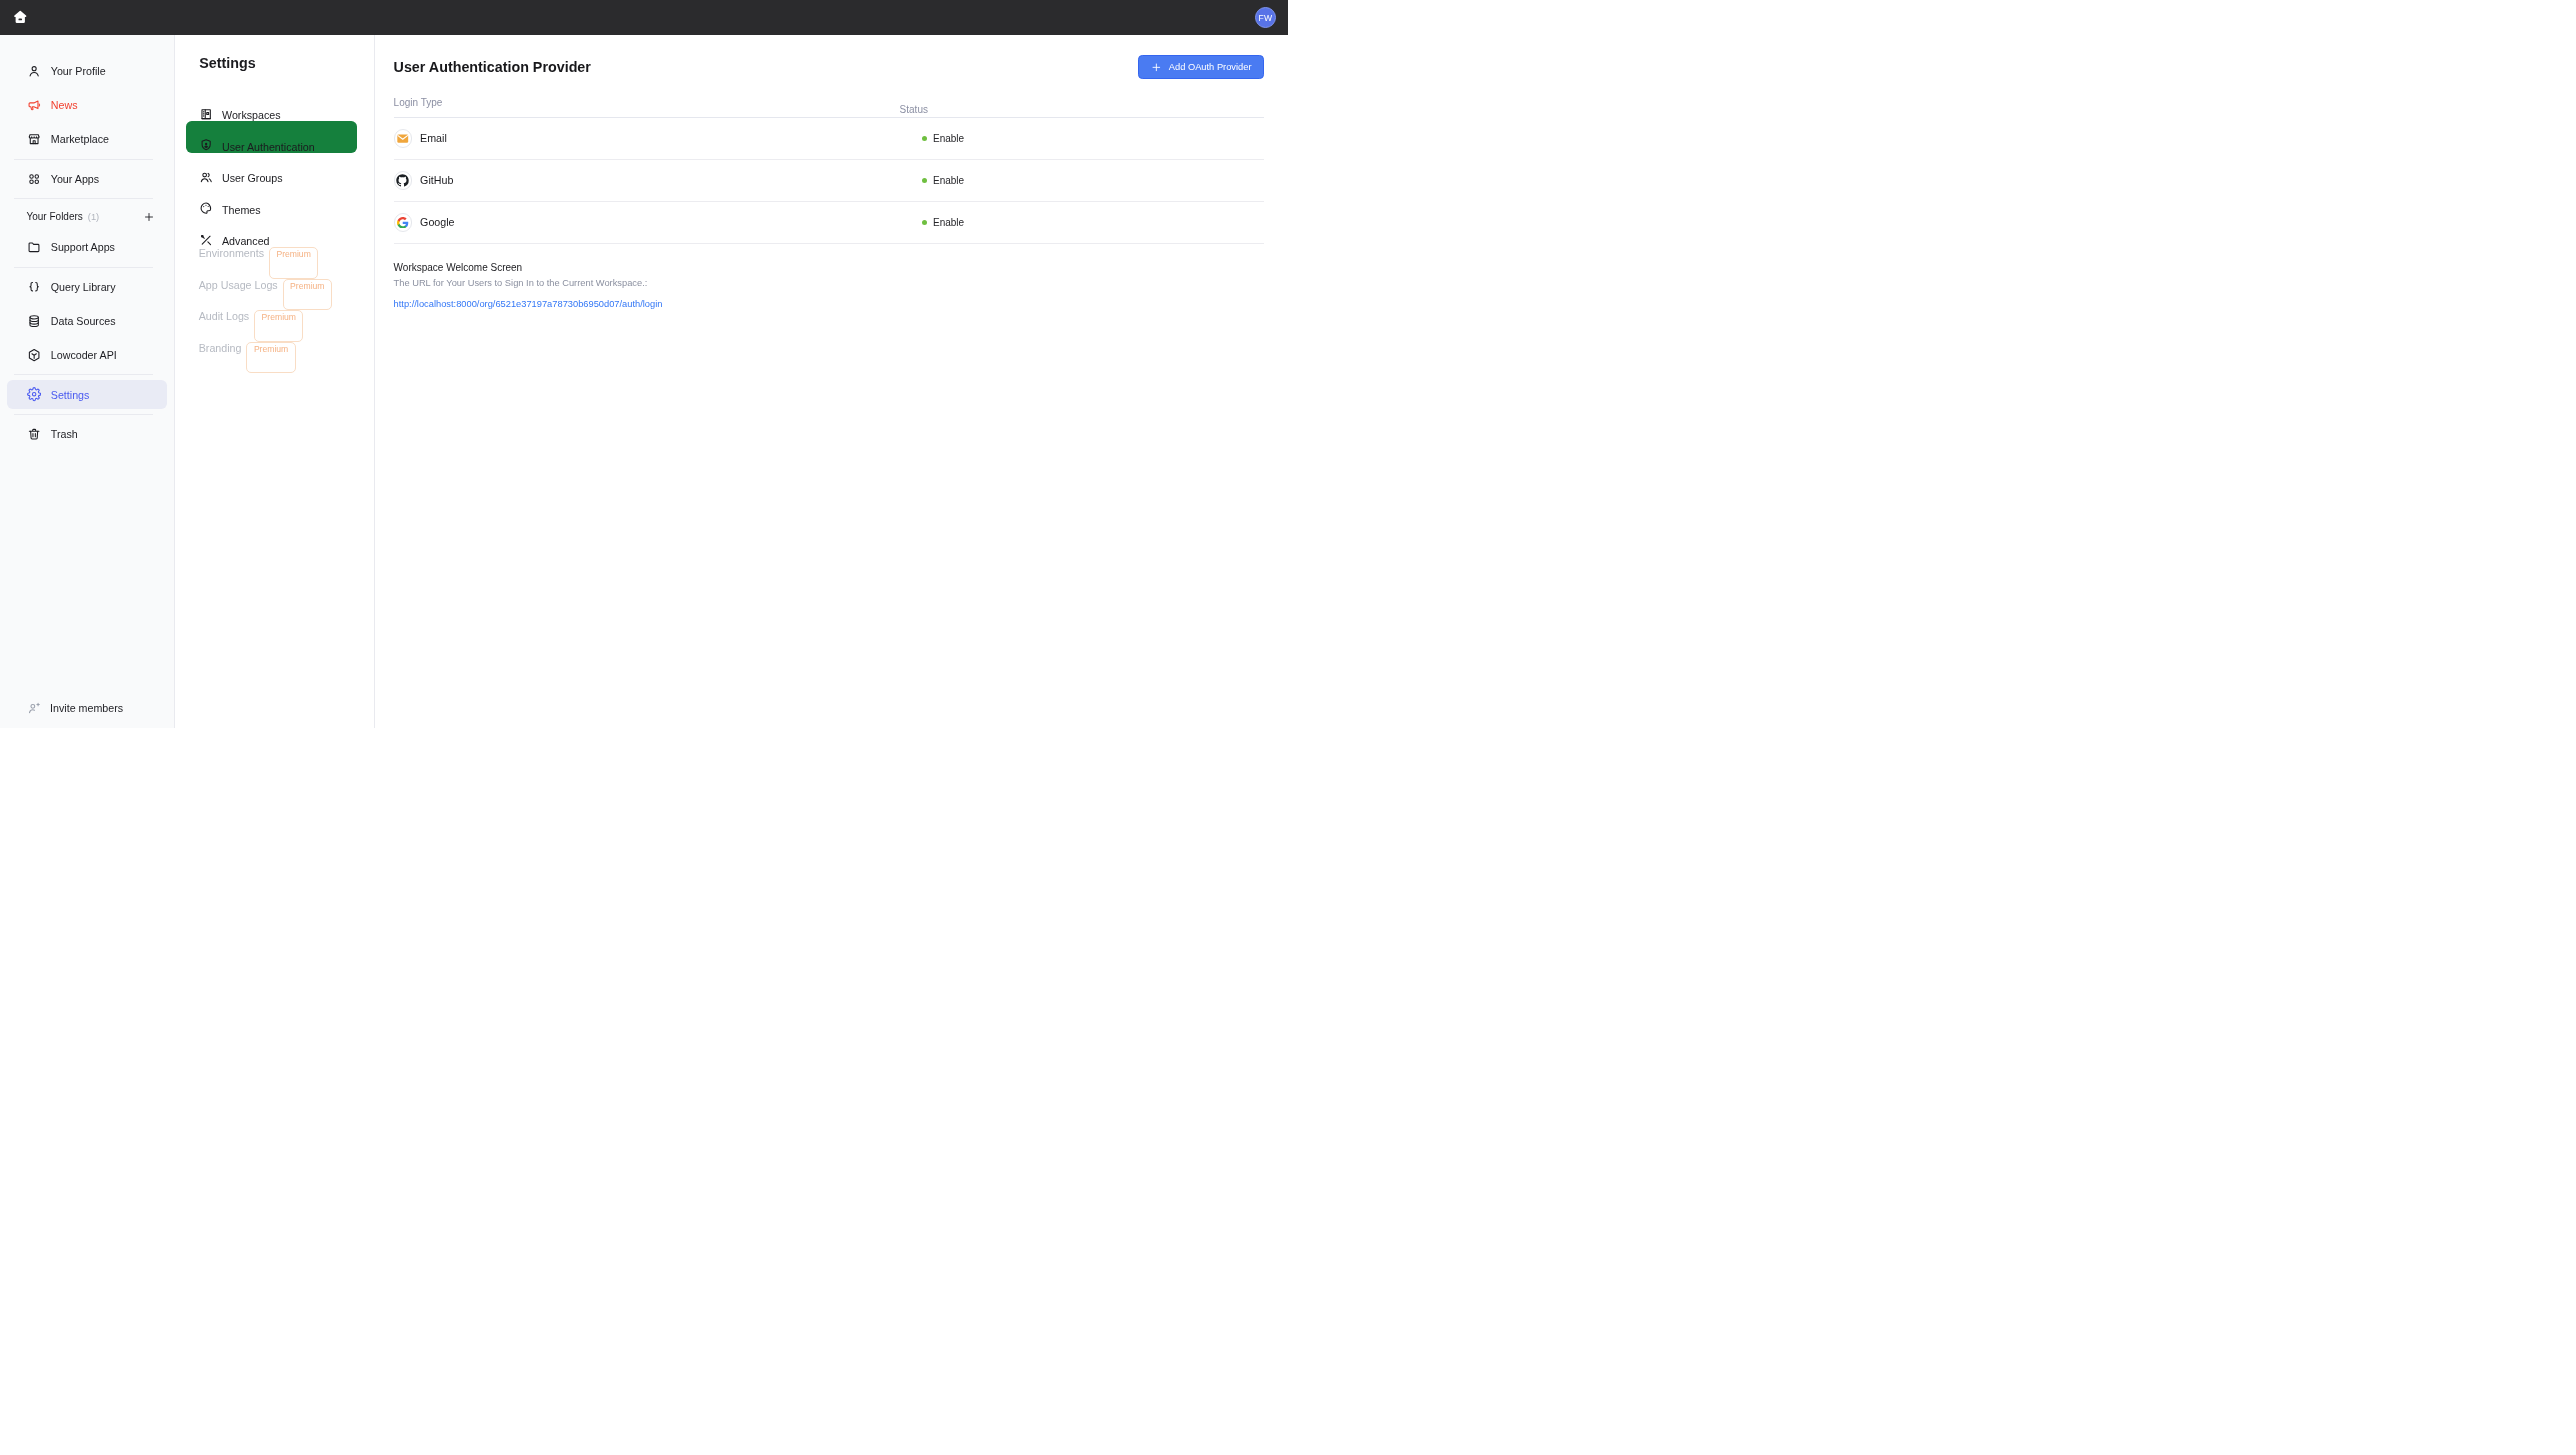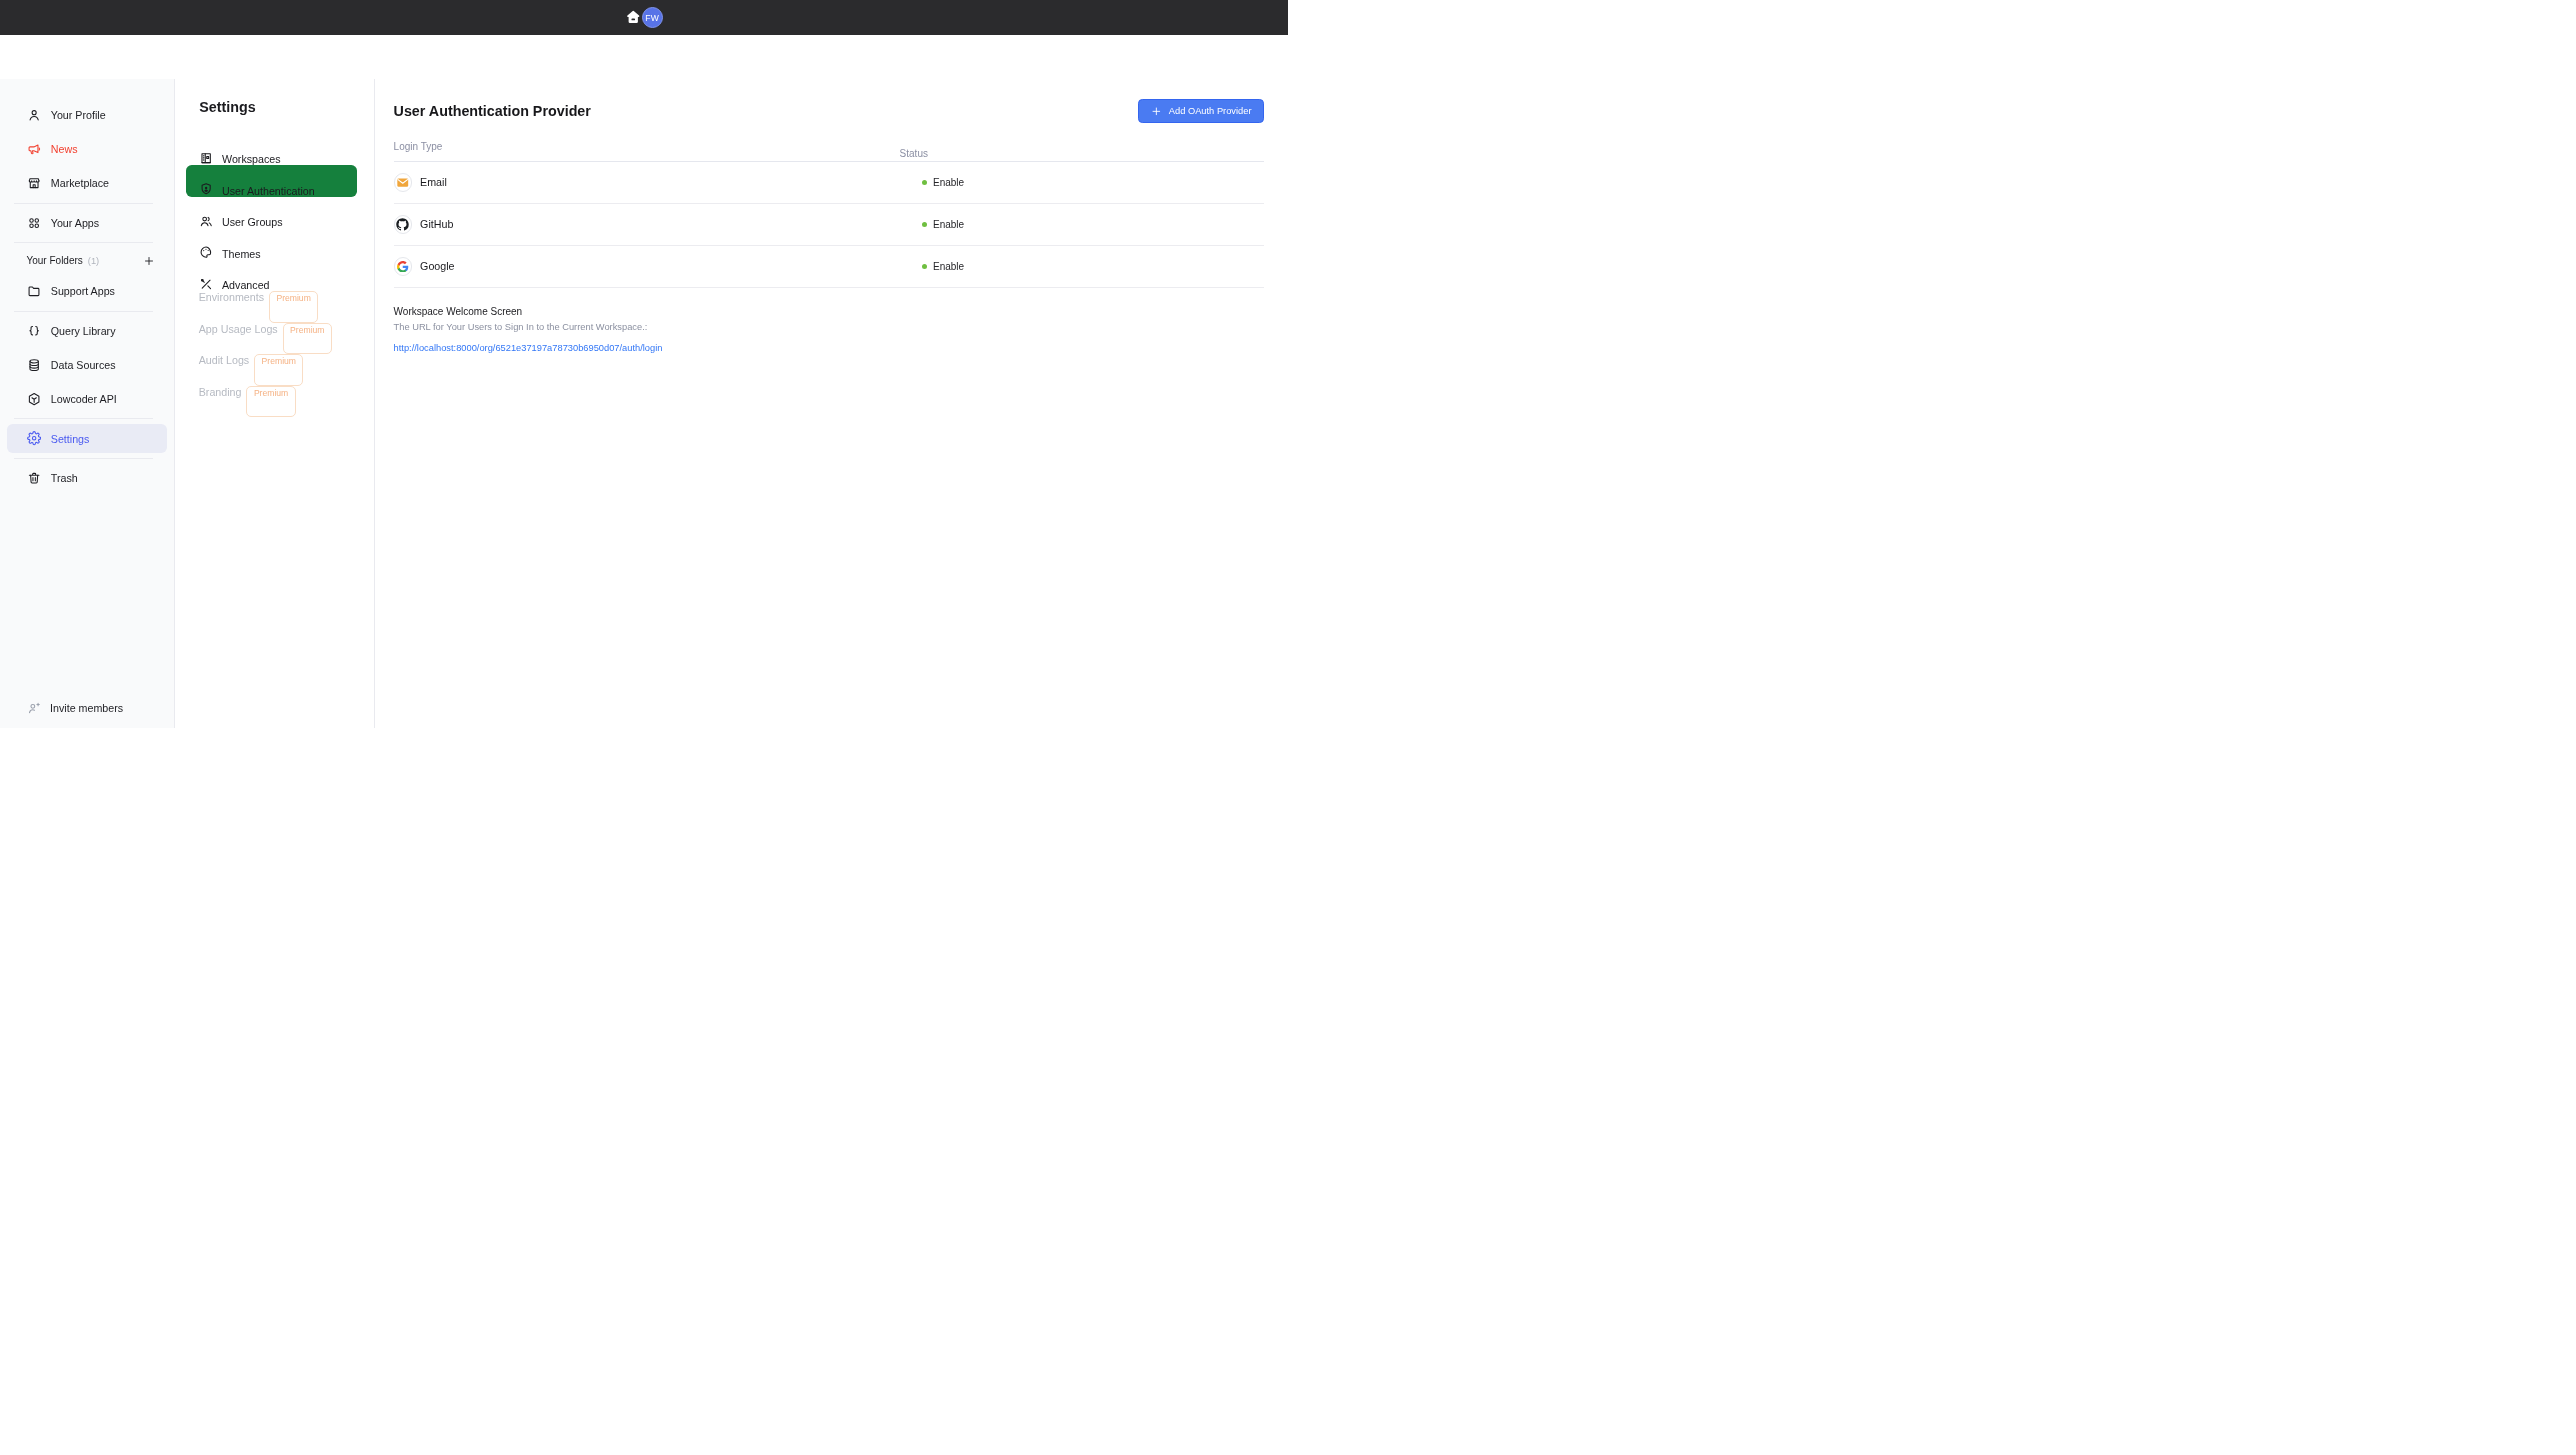--- a/index.html
+++ b/index.html
@@ -6,31 +6,31 @@
   body{
     width:1288px;height:728px;overflow:hidden;
     font-family:"Liberation Sans","DejaVu Sans",sans-serif;
     color:#1d1d22;-webkit-font-smoothing:antialiased;
   }
   .page{width:1288px;height:728px;display:flex;flex-direction:column;}
 
   
   .topbar{
     height:35px;background:#2b2b2d;display:flex;align-items:center;
-    justify-content:center;padding:0 12px;flex:0 0 auto;
+    justify-content:space-between;padding:0 12px;flex:0 0 auto;
   }
   .home-btn{background:none;border:none;padding:0;cursor:pointer;display:flex;align-items:center;}
   .avatar{
     width:21px;height:21px;border-radius:50%;background:#5873e7;
     border:1.4px solid #8094ec;display:flex;align-items:center;justify-content:center;
     color:#fff;font-size:8.6px;letter-spacing:0.2px;cursor:pointer;box-sizing:border-box;
   }
 
   
-  .body{flex:1;display:flex;min-height:0;margin-top:44px;}
+  .body{flex:1;display:flex;min-height:0;}
 
   
   .sidebar{
     width:175px;flex:0 0 auto;background:#f9fafb;border-right:0.7px solid #e9eaef;
     display:flex;flex-direction:column;padding:21.5px 7.2px 13px 7.2px;box-sizing:border-box;
   }
   .side-item{
     height:29px;border-radius:5.7px;display:flex;align-items:center;gap:9.3px;
     padding-left:20px;font-size:10.7px;color:#1d1d22;cursor:pointer;margin-bottom:5px;flex:0 0 auto;
   }

